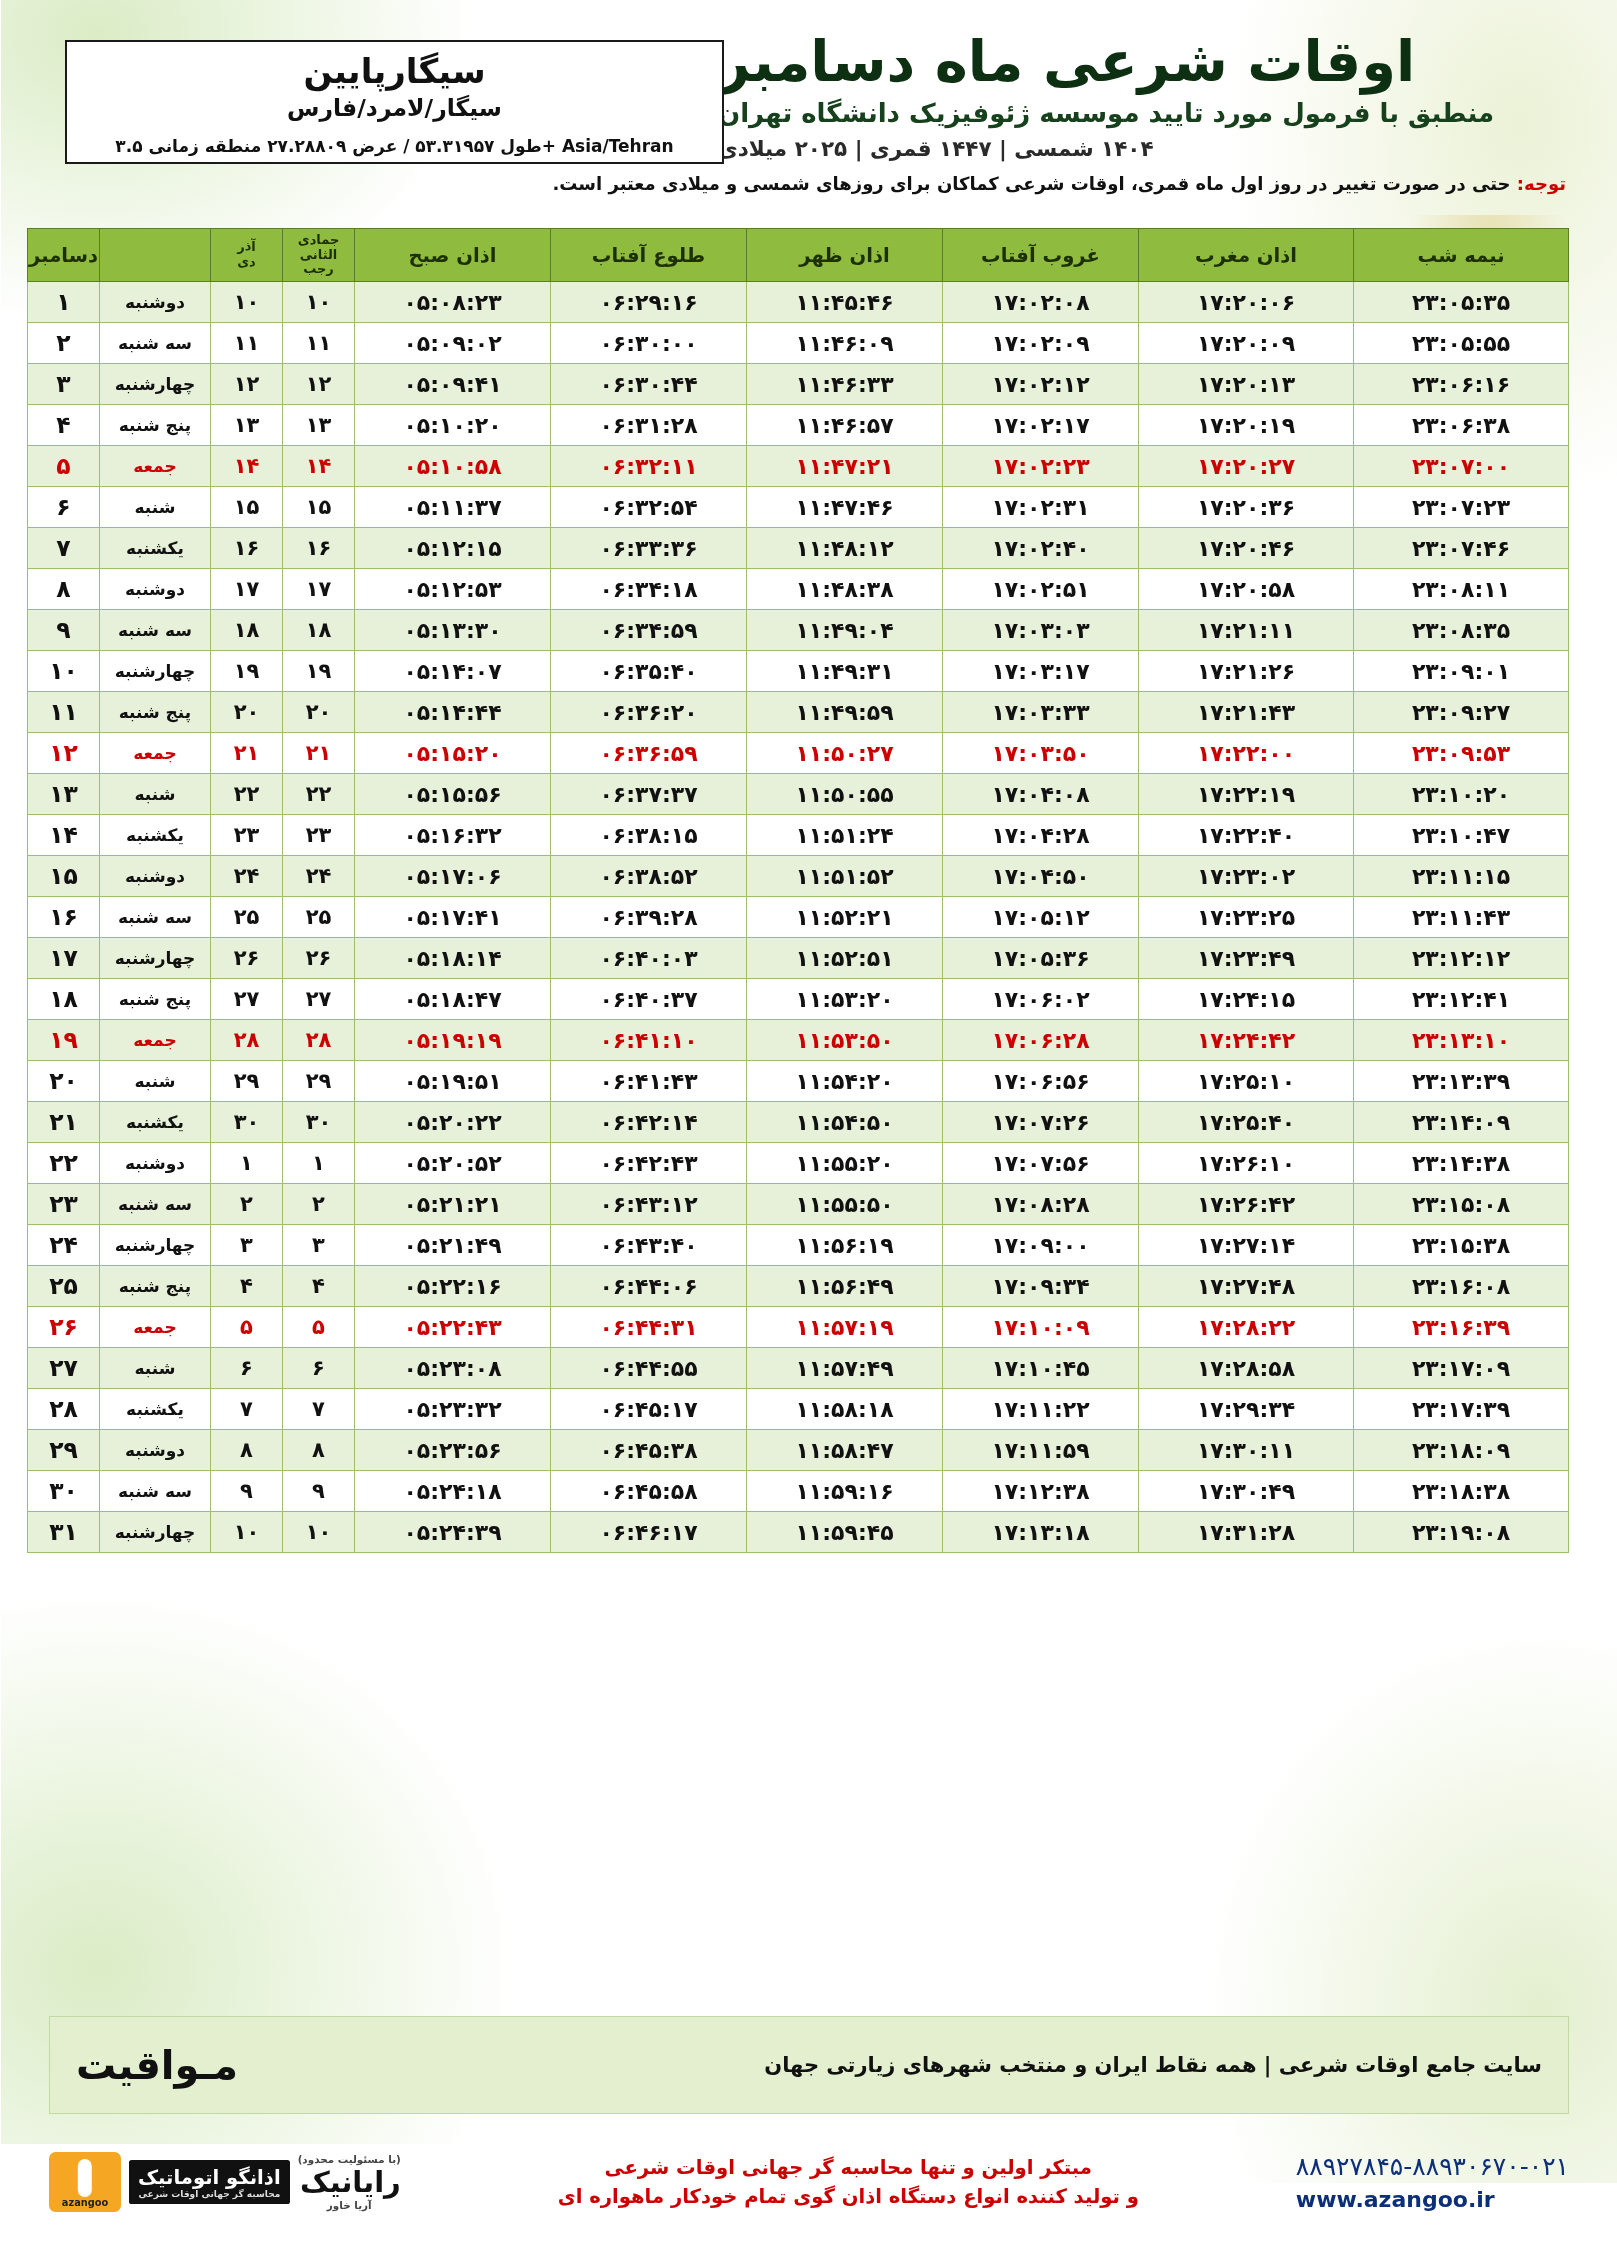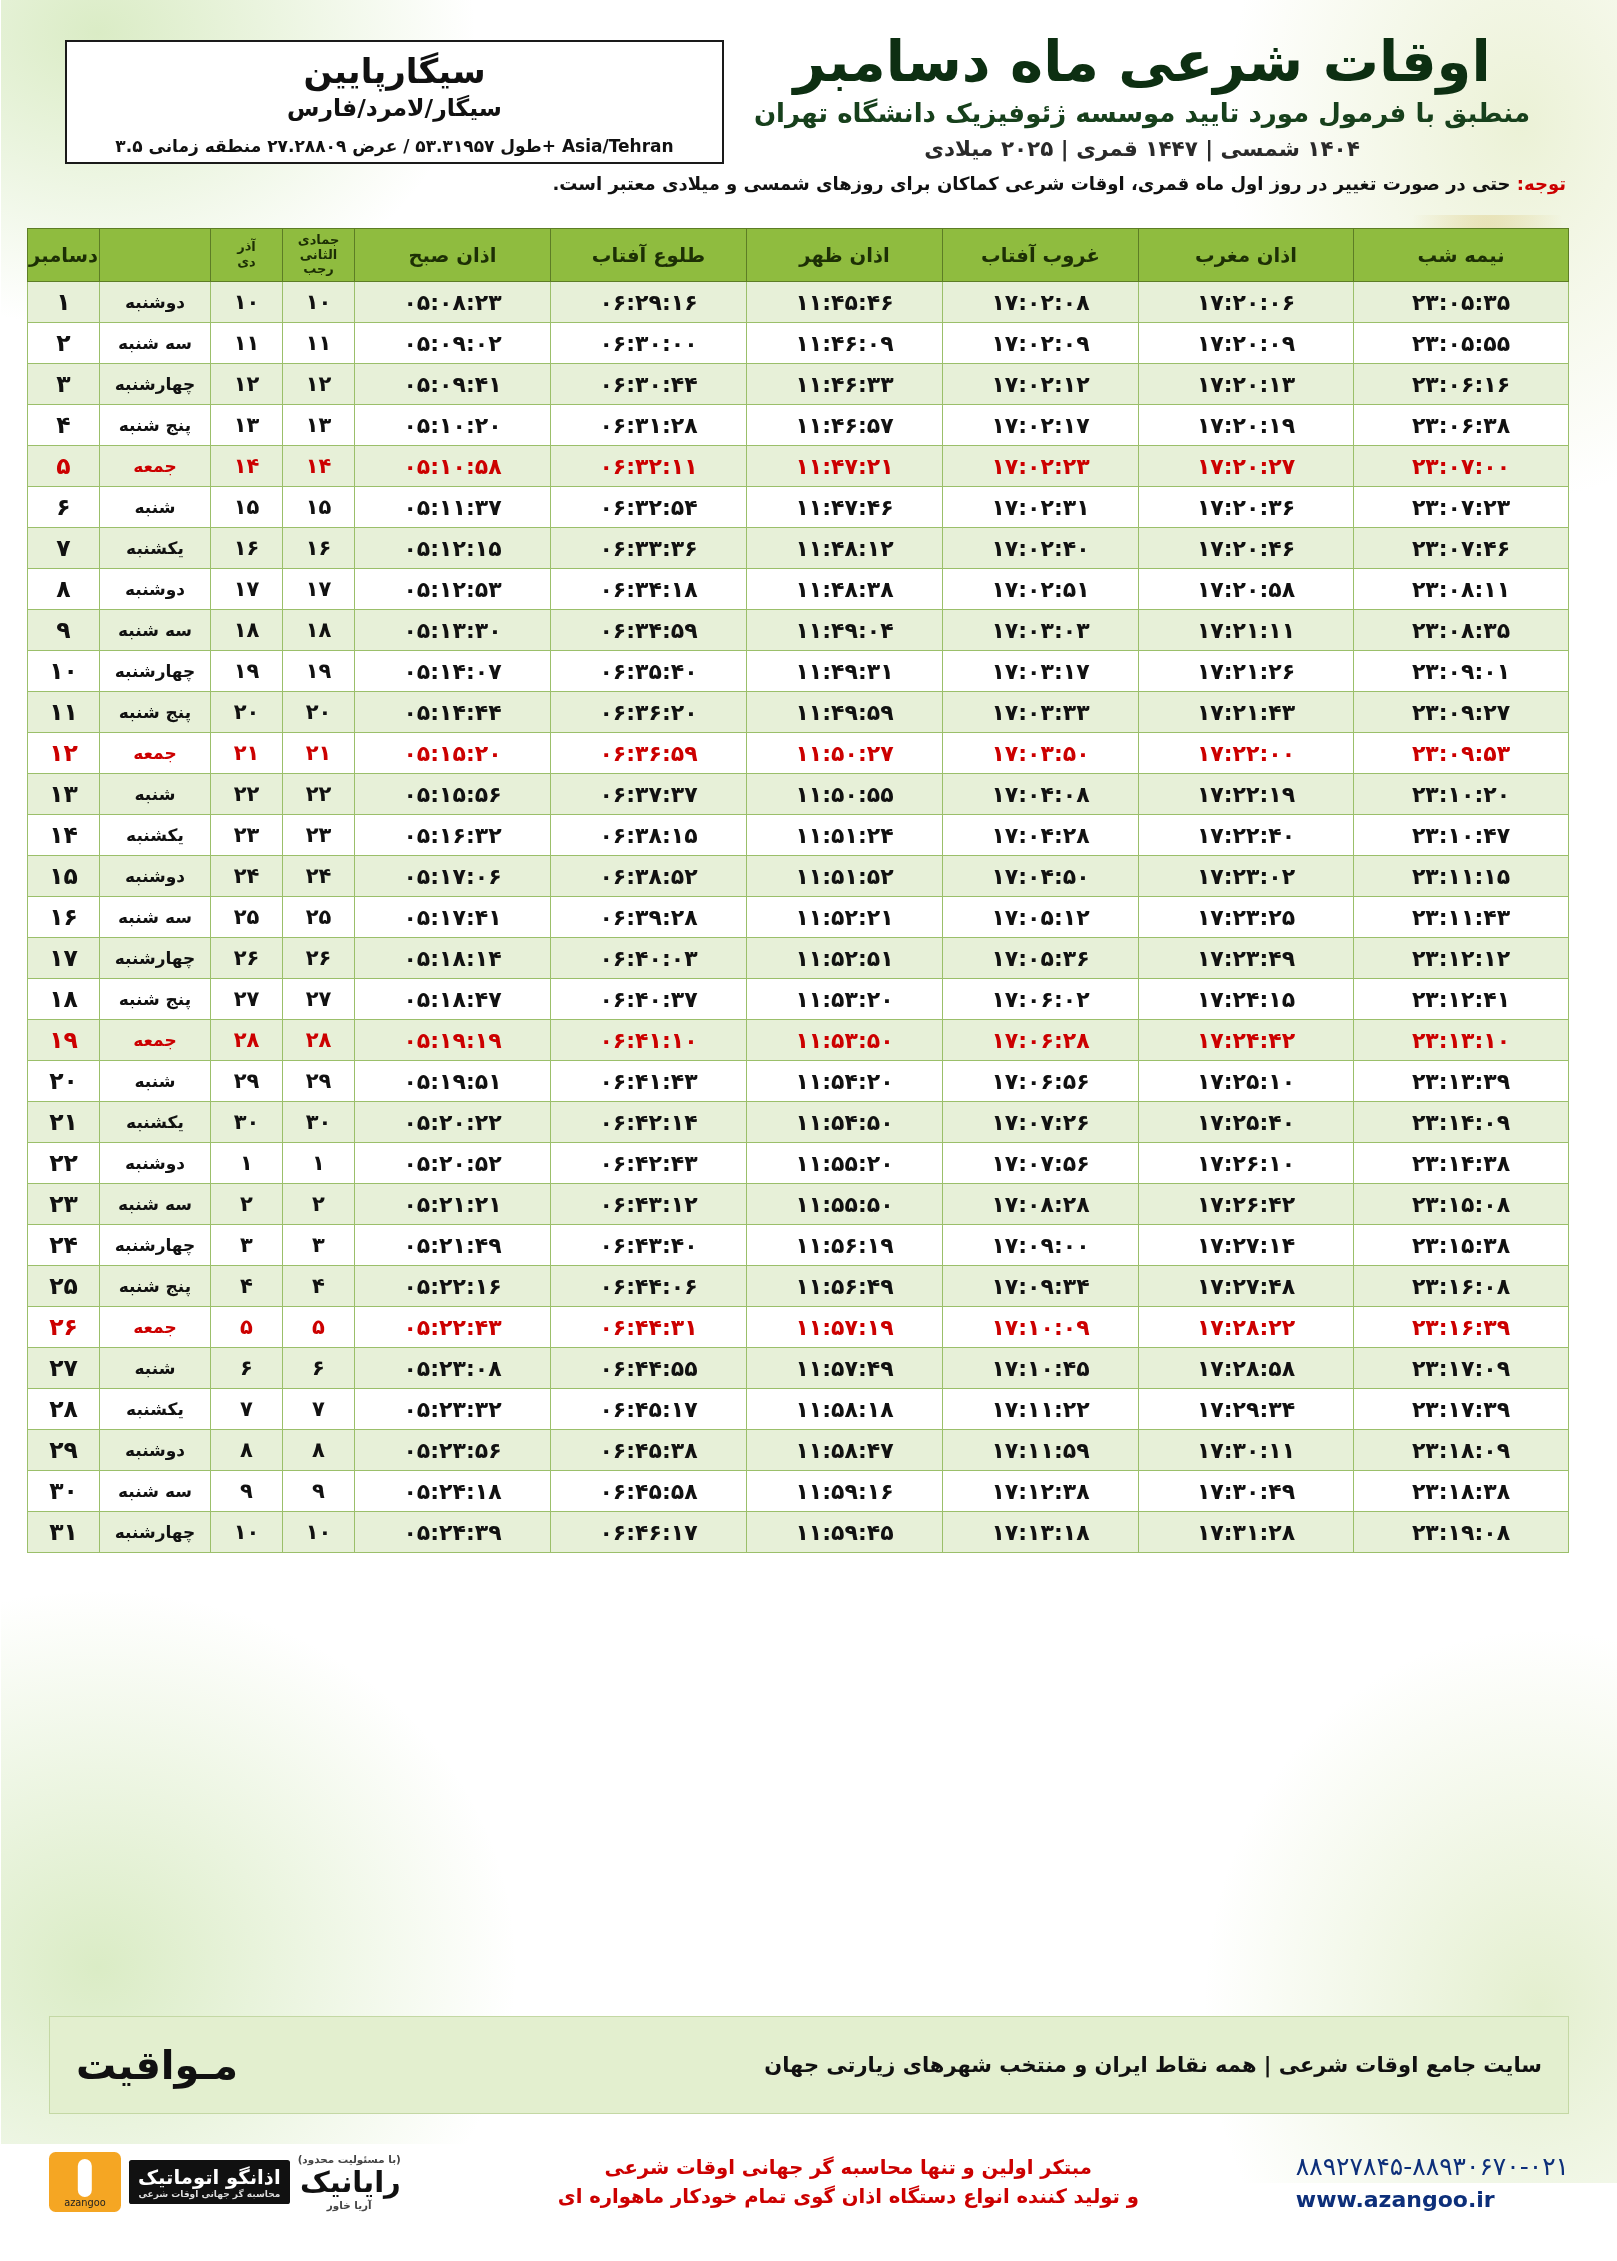--- a/index.html
+++ b/index.html
@@ -21,21 +21,21 @@
   .bg-deco .br{position:absolute;right:-78px;bottom:78px;width:522px;height:587px;
     background:radial-gradient(ellipse at 70% 70%, rgba(170,205,105,.32), rgba(255,255,255,0) 65%);}
 
   .page{position:relative;z-index:2;width:1618px;height:2261px;}
 
   
   .header{
     position:absolute;top:33px;right:39px;left:39px;height:170px;
   }
   .title-block{
-    position:absolute;right:13px;top:0;text-align:center;width:848px;
+    position:absolute;right:13px;top:0;text-align:left;width:848px;
   }
   .title-main{
     font-size:56px;font-weight:bold;color:#0d2f12;letter-spacing:-0.7px;line-height:1.05;
   }
   .title-sub{
     font-size:26px;font-weight:bold;color:#17401c;margin-top:6.5px;
   }
   .title-dates{
     font-size:21.5px;font-weight:bold;color:#2a2a2a;margin-top:7.8px;
   }
@@ -107,21 +107,21 @@
   .mid-text{text-align:center;font-size:19.6px;font-weight:bold;color:#cc0000;line-height:1.5;}
   .logos{display:flex;align-items:center;gap:8px;}
   .logo-box{display:flex;align-items:center;gap:6.5px;}
   .logo-rayaneh{font-size:29px;font-weight:bold;color:#111;}
   .logo-rayaneh small{display:block;font-size:10.4px;font-weight:bold;color:#444;text-align:center;}
   .logo-azan{background:#111;color:#fff;font-size:19.6px;font-weight:bold;padding:5.2px 9px;border-radius:2.6px;}
   .logo-azan .sub{display:block;font-size:9px;color:#ddd;text-align:center;}
   .logo-mark{width:72px;height:60px;background:#f5a623;border-radius:6.5px;position:relative;}
   .logo-mark:after{content:"";position:absolute;left:50%;top:6.5px;transform:translateX(-50%);
     width:14.4px;height:38px;background:#fff;border-radius:7.2px;}
-  .logo-mark .cap{position:absolute;left:0;right:0;bottom:3.9px;text-align:center;font-size:9.8px;color:#222;font-weight:normal;}
+  .logo-mark .cap{position:absolute;left:0;right:0;bottom:3.9px;text-align:center;font-size:9.8px;color:#222;font-weight:bold;}
   .minaret{position:absolute;right:52px;top:215px;width:157px;height:418px;opacity:.28;
     background:radial-gradient(ellipse at 50% 20%, #c9a227 0%, rgba(201,162,39,0) 70%);}
 </style>
 </head>
 <body>
 
 <div class="bg-deco">
   <div class="tl"></div>
     <div class="bl"></div>
     <div class="tr"></div>

